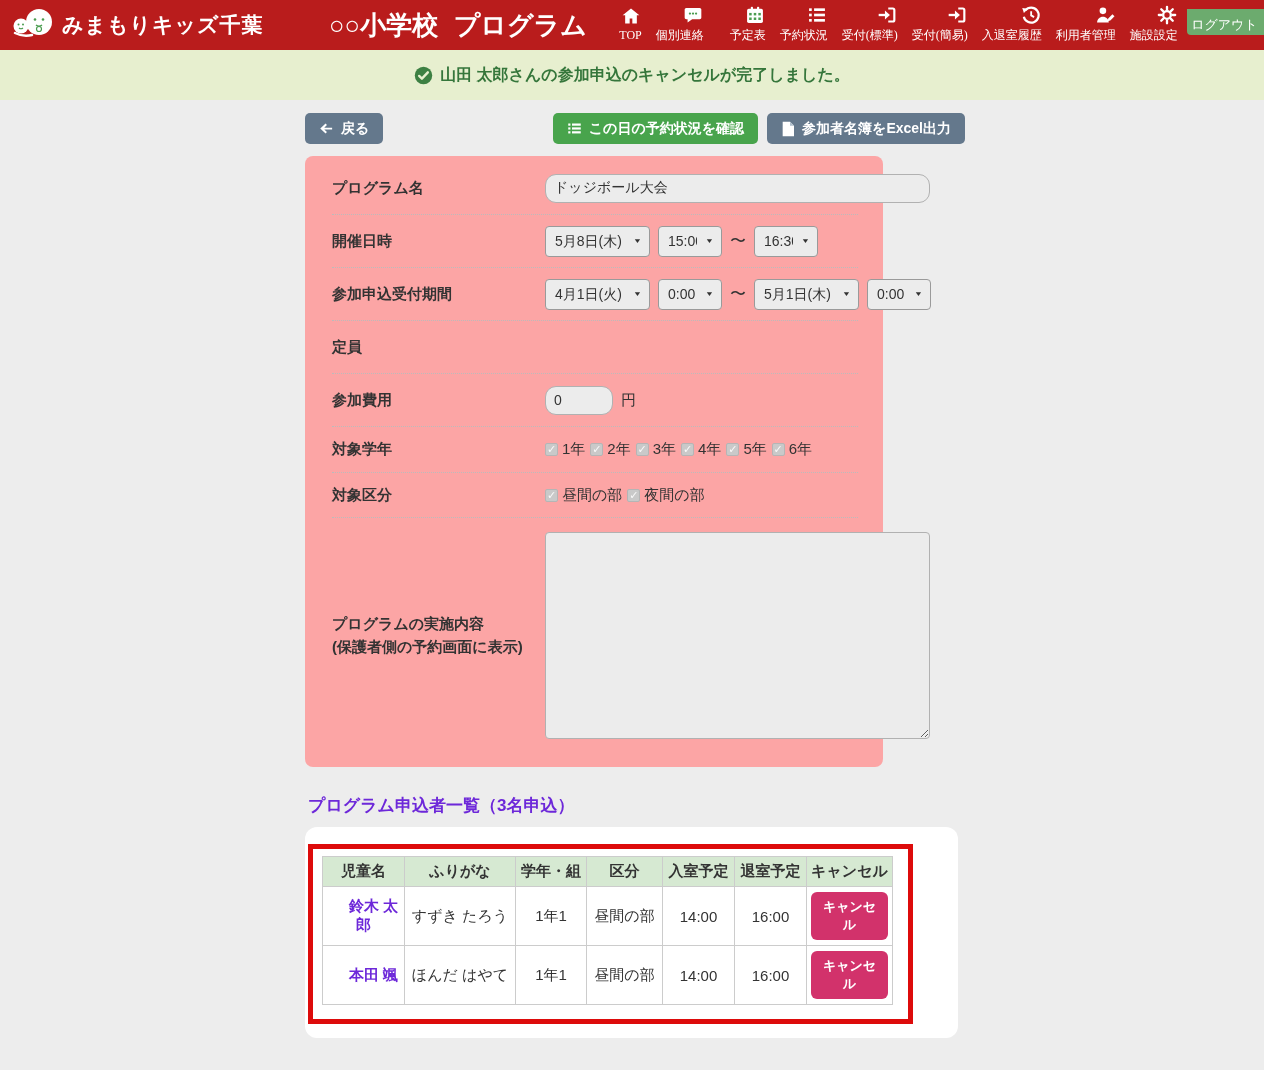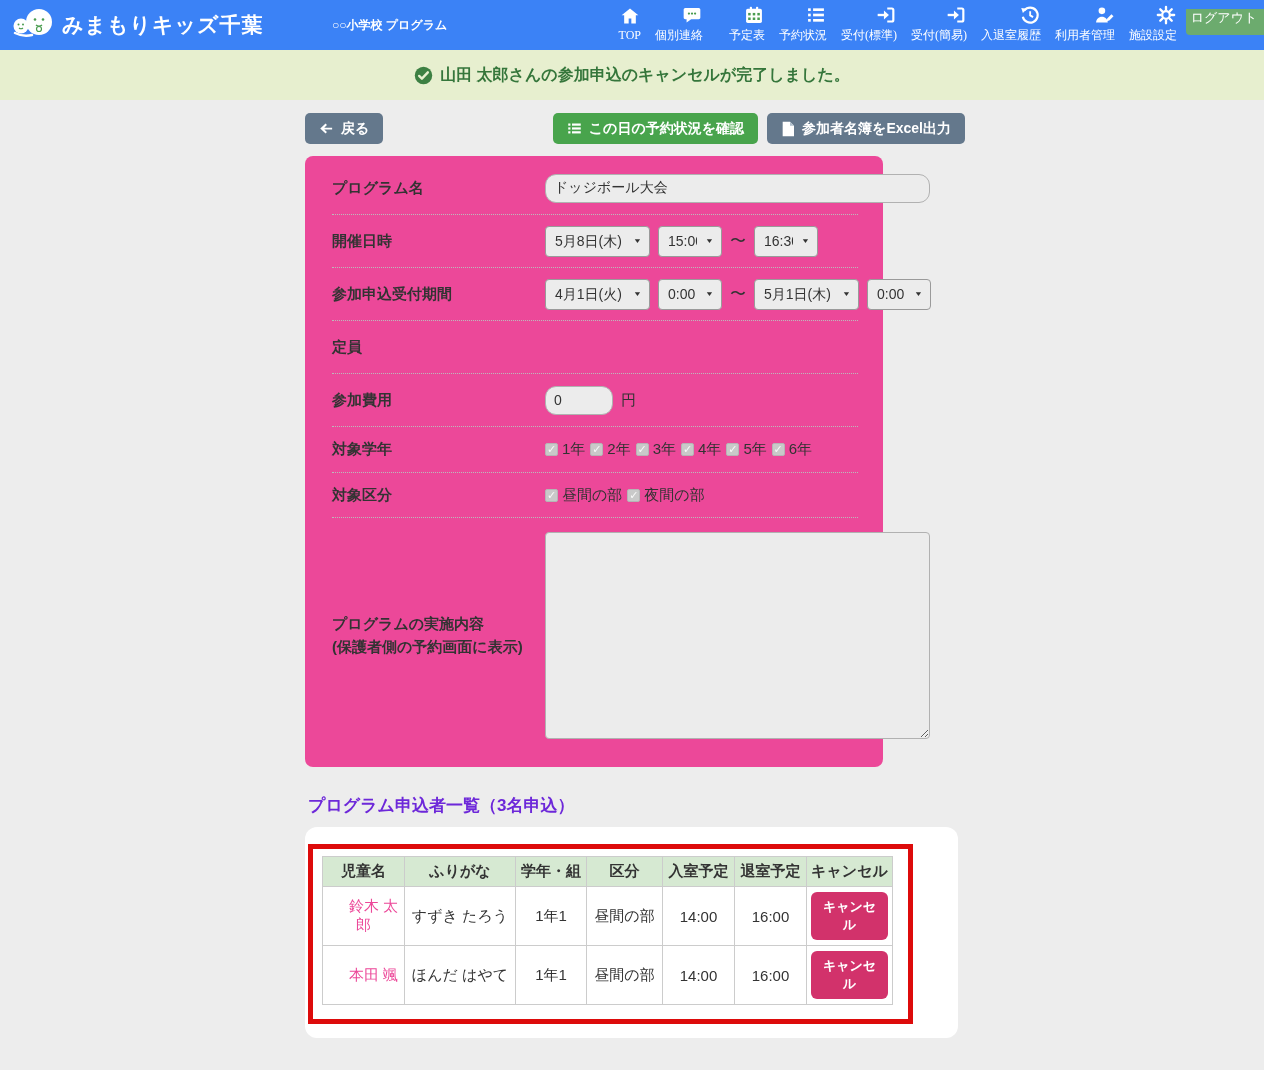--- a/index.html
+++ b/index.html
@@ -1,29 +1,29 @@
 <!DOCTYPE html>
 <html><head>
 <meta charset="utf-8">
 <style>
   * { margin:0; padding:0; box-sizing:border-box; }
   html,body { width:1264px; height:1070px; overflow:hidden;
     font-family:"Liberation Sans","DejaVu Sans",sans-serif; background:#ededed; }
 
   
-  .navbar { height:50px; background:#3b82f6; display:flex; align-items:center; position:relative; }
+  .navbar { height:50px; background:#b91c1c; display:flex; align-items:center; position:relative; }
   .logo { display:flex; align-items:center; gap:6px; padding-left:10px; width:320px; }
   .logo-text { color:#fff; font-size:21px; font-weight:bold; letter-spacing:1px; white-space:nowrap; }
-  .app-title { color:#fff; font-size:12px; font-weight:bold; white-space:nowrap; margin-left:12px; }
+  .app-title { color:#fff; font-size:26px; font-weight:bold; white-space:nowrap; margin-left:12px;font-family:Liberation Mono, monospace; }
   .nav { display:flex; margin-left:auto; align-items:center; }
   .nav-item { display:flex; flex-direction:column; align-items:flex-end; justify-content:center;
     color:#fff; padding:3px 7px 4px; cursor:pointer; min-width:62px;font-family:Liberation Serif, serif; }
   .nav-item svg { height:20px; width:22px; display:block; margin-bottom:2px; }
   .nav-label { font-size:12px; white-space:nowrap; }
-  .logout { position:relative; width:80px; height:32px; display:flex; align-items:flex-start;
+  .logout { position:relative; width:80px; height:32px; display:flex; align-items:center;
     justify-content:center; cursor:pointer; }
   .logout::before { content:""; position:absolute; top:0; left:2px; right:0; height:26px;
     background:#6cab6e; border-radius:0 0 0 4px; }
   .logout-label { color:#fff; font-size:13px; position:relative; }
 
   
   .banner { height:50px; background:#e7efcf; display:flex; align-items:center; justify-content:center; gap:7px; }
   .banner-text { color:#35763b; font-size:16px; font-weight:bold; }
 
   
@@ -31,21 +31,21 @@
   .toolbar { width:660px; margin-top:13px; display:flex; justify-content:space-between; align-items:flex-start; }
   .btn { border:none; border-radius:5px; color:#fff; font-size:14px; font-weight:bold;
     display:inline-flex; align-items:center; gap:7px; cursor:pointer; height:31px; padding:0 14px;
     font-family:inherit; }
   .btn svg { display:block; }
   .btn-slate { background:#64788c; }
   .btn-green { background:#48a44c; }
   .toolbar-right { display:flex; gap:9px; }
 
   
-  .card { background:#ec4899; border-radius:8px; width:578px; margin-top:12px; padding:6px 25px 18px 27px; }
+  .card { background:#fca5a5; border-radius:8px; width:578px; margin-top:12px; padding:6px 25px 18px 27px; }
   .frow { display:flex; align-items:center; border-bottom:1px dotted #bbb; min-height:53px; padding:10px 0; }
   .frow.no-border { border-bottom:none; }
   .flabel { width:213px; font-size:15px; font-weight:bold; color:#333; flex-shrink:0; line-height:1.5; }
   .fctrl { display:flex; align-items:center; gap:8px; }
   input[type=text] { background:#ececec; border:1px solid #b1b1b1; border-radius:11px;
     height:29px; font-size:14px; color:#333; padding:0 8px; font-family:inherit; }
   .inp-wide { width:385px; }
   .inp-small { width:68px; background:#e4e4e4; }
   .sel { position:relative; display:inline-block; }
   .sel::after { content:"▼"; position:absolute; right:8px; top:50%; transform:translateY(-52%) scaleY(.75);
@@ -70,21 +70,21 @@
   
   .applicants-heading { margin:27px 0 0 3px; font-size:17px; font-weight:bold; color:#6d28d9; }
   .applicants-card { background:#fff; border-radius:12px; width:653px; margin-top:10px; padding:17px 0 14px 3px; }
   .red-box { border:5px solid #dd0b0b; width:605px; padding:7px 9px 14px; }
   table { border-collapse:collapse; font-size:15px; color:#333; }
   th, td { border:1px solid #ccc; text-align:center; padding:5px 4px; }
   th { background:#d6e9d2; font-weight:bold; height:25px; }
   td { height:33px; }
   .col-name{width:82px} .col-kana{width:111px} .col-grade{width:71px} .col-cat{width:76px}
   .col-in{width:72px} .col-out{width:72px} .col-cancel{width:86px}
-  .child-link { color:#ec4899; font-weight:normal; text-decoration:none; cursor:pointer;margin-left:20px; }
+  .child-link { color:#6d28d9; font-weight:bold; text-decoration:none; cursor:pointer;margin-left:20px; }
   .btn-cancel { background:#d2326b; color:#fff; border:none; border-radius:6px; font-size:13px;
     font-weight:bold; padding:6px 11px; cursor:pointer; font-family:inherit; }
 </style>
 </head>
 <body>
 
 <header class="navbar">
   <div class="logo">
     <span>
       <svg width="46" height="34" viewBox="0 0 46 34">

